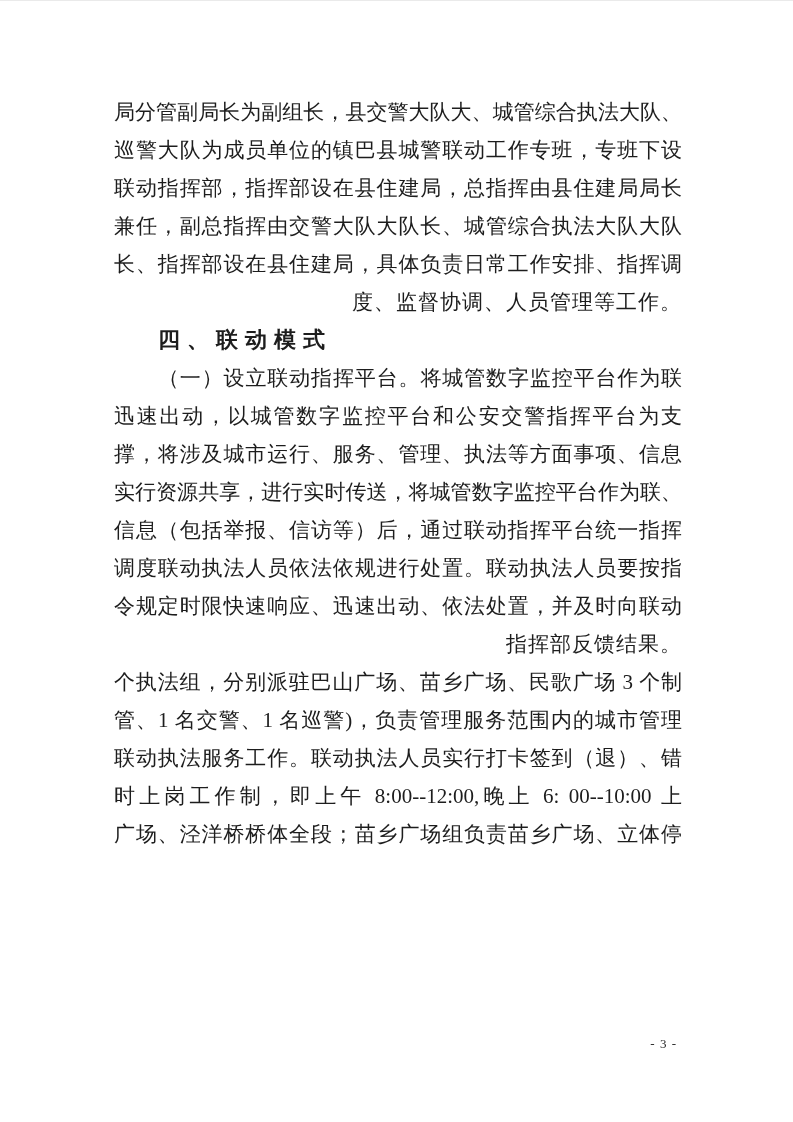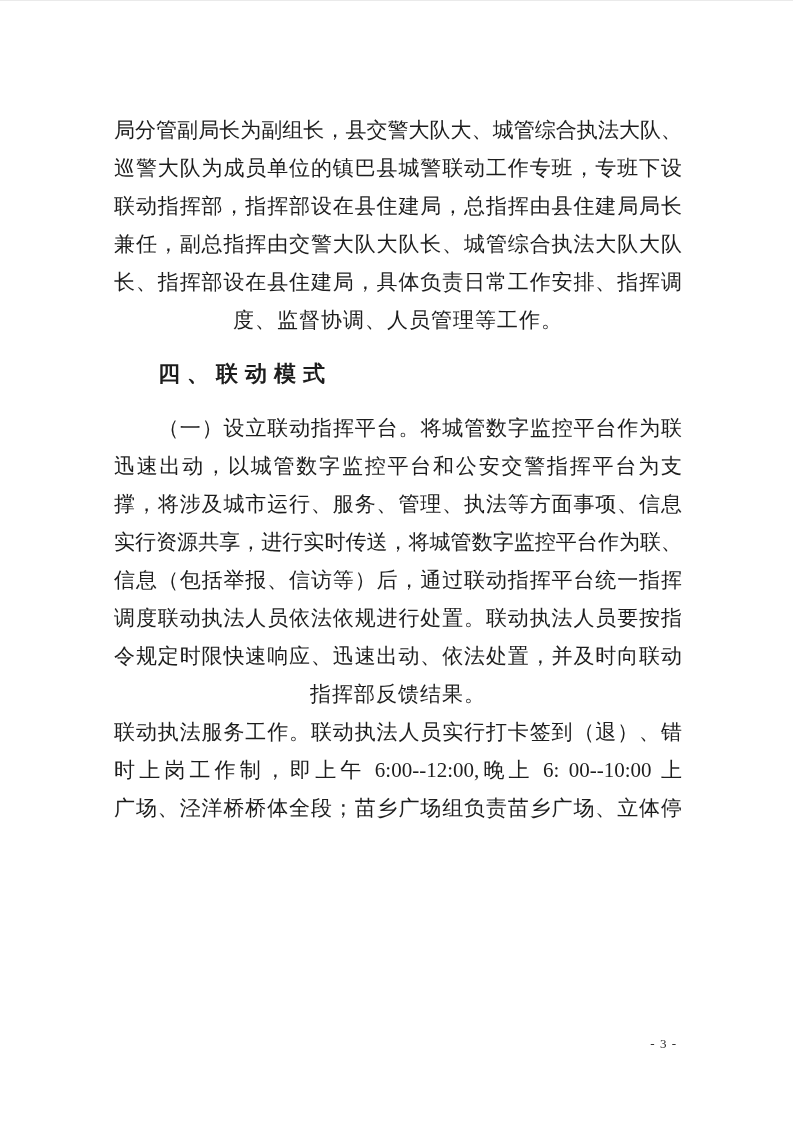--- a/index.html
+++ b/index.html
@@ -19,43 +19,42 @@
     position: absolute;
     top: 0;
     left: 0;
     width: 793px;
     height: 1px;
     background: #eaeaea;
   }
   .content {
     position: absolute;
     left: 114px;
-    top: 111px;
+    top: 93px;
     width: 568px;
     color: #1d1d1d;
   }
   .line {
     height: 38px;
     line-height: 38px;
     font-size: 21px;
     font-family: "Liberation Serif", "DejaVu Serif", serif;
     word-break: keep-all;
     overflow: visible;
   }
   .line.j {
     text-align: justify;
     text-align-last: justify;
   }
   .line.plain {
     letter-spacing: 1px;
-    text-align: center;
+    text-align: right;
   }
   .line.ind {
     text-indent: 44px;
-    margin-top: 16px;
   }
   .line.heading {
     font-family: "Liberation Sans", "DejaVu Sans", sans-serif;
     font-weight: 700;
     font-size: 22px;
     letter-spacing: 7px;
     text-align: left;
   }
   .pagenum {
     position: absolute;
@@ -81,18 +80,20 @@
       <div class="line plain">度、监督协调、人员管理等工作。</div>
       <div class="line plain ind heading">四、联动模式</div>
       <div class="line j ind">（一）设立联动指挥平台。将城管数字监控平台作为联</div>
       <div class="line j">迅速出动，以城管数字监控平台和公安交警指挥平台为支</div>
       <div class="line j">撑，将涉及城市运行、服务、管理、执法等方面事项、信息</div>
       <div class="line j">实行资源共享，进行实时传送，将城管数字监控平台作为联、</div>
       <div class="line j">信息（包括举报、信访等）后，通过联动指挥平台统一指挥</div>
       <div class="line j">调度联动执法人员依法依规进行处置。联动执法人员要按指</div>
       <div class="line j">令规定时限快速响应、迅速出动、依法处置，并及时向联动</div>
       <div class="line plain">指挥部反馈结果。</div>
+      <div class="line j">个执法组，分别派驻巴山广场、苗乡广场、民歌广场 3 个制</div>
+      <div class="line j">管、1 名交警、1 名巡警)，负责管理服务范围内的城市管理</div>
       <div class="line j">联动执法服务工作。联动执法人员实行打卡签到（退）、错</div>
-      <div class="line j">时上岗工作制，即上午 6:00--12:00,晚上 6: 00--10:00 上</div>
+      <div class="line j">时上岗工作制，即上午 8:00--12:00,晚上 6: 00--10:00 上</div>
       <div class="line j">广场、泾洋桥桥体全段；苗乡广场组负责苗乡广场、立体停</div>
     </div>
   <div class="pagenum">- 3 -</div>
 </div>
 
 </body></html>

